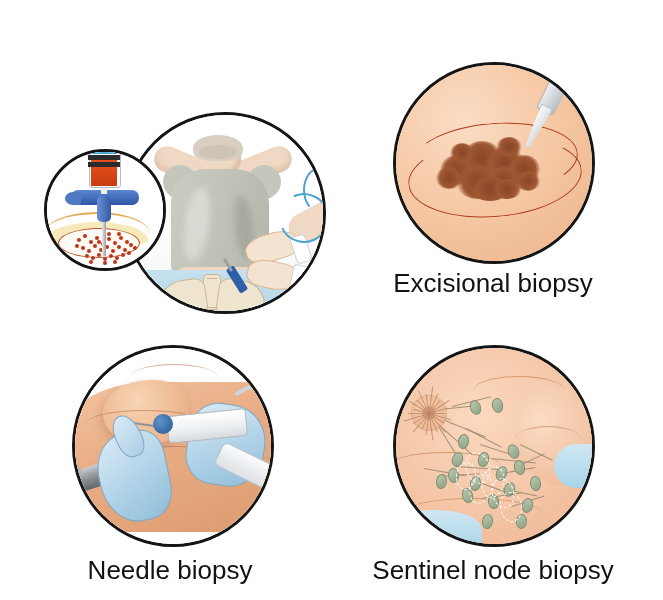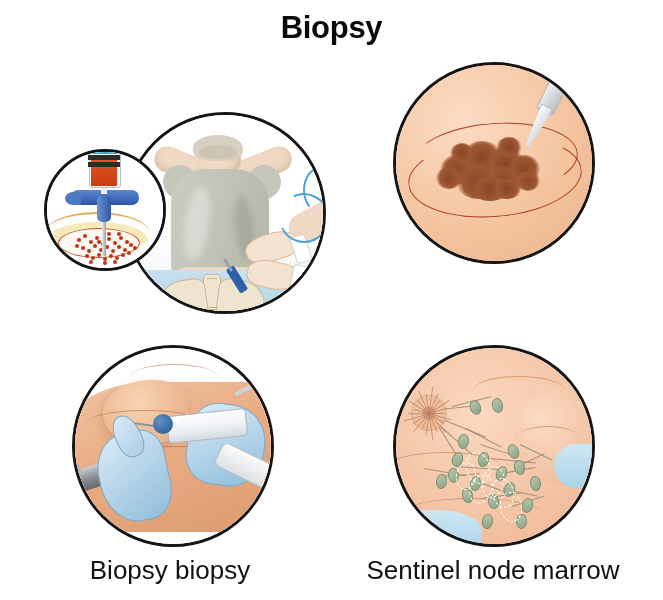--- a/index.html
+++ b/index.html
@@ -385,21 +385,20 @@
   }
   .sentinel-mark{
     position:absolute;border:1.6px dashed #ffffff;border-radius:50%;
   }
 </style>
 </head>
 <body>
 
 <div class="poster">
 
-  <div class="poster-title">Biopsy</div>
 
   <div class="panel" style="left:0;top:50px;width:340px;height:260px;">
 
     <div class="circle-frame" id="bm-main">
       <div class="bm-bg"></div>
       <div class="bm-table"></div>
 
       <div class="bm-body">
         <div class="bm-arm left"></div>
         <div class="bm-arm right"></div>
@@ -514,20 +513,21 @@
           <div class="sc-grip" style="top:16px;"></div>
           <div class="sc-grip" style="top:21px;"></div>
           <div class="sc-grip" style="top:26px;"></div>
           <div class="sc-grip" style="top:31px;"></div>
           <div class="sc-grip" style="top:36px;"></div>
         </div>
         <div class="sc-blade"></div>
       </div>
     </div>
 
+    <div class="panel-caption" style="top:218px;">Excisional biopsy</div>
   </div>
 
   <div class="panel" style="left:0;top:333px;width:340px;height:265px;">
 
     <div class="circle-frame" id="nd-main" style="left:72px;top:12px;">
       <div class="nd-bg"></div>
       <div class="nd-body"></div>
       <div class="nd-breast"></div>
       <div class="nd-fold f1"></div>
       <div class="nd-fold f2"></div>
@@ -539,21 +539,21 @@
       <div class="nd-device"></div>
       <div class="nd-device-tip"></div>
       <div class="nd-handle-low"></div>
 
       <div class="nd-probe"></div>
       <div class="nd-probe-cap"></div>
       <div class="nd-glove left"></div>
       <div class="nd-thumb"></div>
     </div>
 
-    <div class="panel-caption" style="top:222px;">Biopsy biopsy</div>
+    <div class="panel-caption" style="top:222px;">Needle biopsy</div>
   </div>
 
   <div class="panel" style="left:323px;top:333px;width:340px;height:265px;">
 
     <div class="circle-frame" id="sn-main" style="left:70px;top:12px;">
       <div class="sn-skin"></div>
       <div class="sn-arm"></div>
       <div class="sn-water a"></div>
       <div class="sn-water b"></div>
       <div class="sn-fold f1"></div>
@@ -630,16 +630,16 @@
       <div id="sentinel-markers">
           <div class="sentinel-mark" style="left: 70px; top: 104px; width: 22px; height: 30px; transform: rotate(-18deg);"></div>
           <div class="sentinel-mark" style="left: 86px; top: 118px; width: 20px; height: 30px; transform: rotate(12deg);"></div>
           <div class="sentinel-mark" style="left: 96px; top: 130px; width: 20px; height: 28px; transform: rotate(-14deg);"></div>
           <div class="sentinel-mark" style="left: 74px; top: 126px; width: 20px; height: 28px; transform: rotate(22deg);"></div>
           <div class="sentinel-mark" style="left: 104px; top: 144px; width: 20px; height: 28px; transform: rotate(-8deg);"></div>
           <div class="sentinel-mark" style="left: 60px; top: 114px; width: 18px; height: 26px; transform: rotate(6deg);"></div>
         </div>
     </div>
 
-    <div class="panel-caption" style="top:222px;">Sentinel node marrow</div>
+    <div class="panel-caption" style="top:222px;">Sentinel node biopsy</div>
   </div>
 
 </div>
 
 </body></html>

